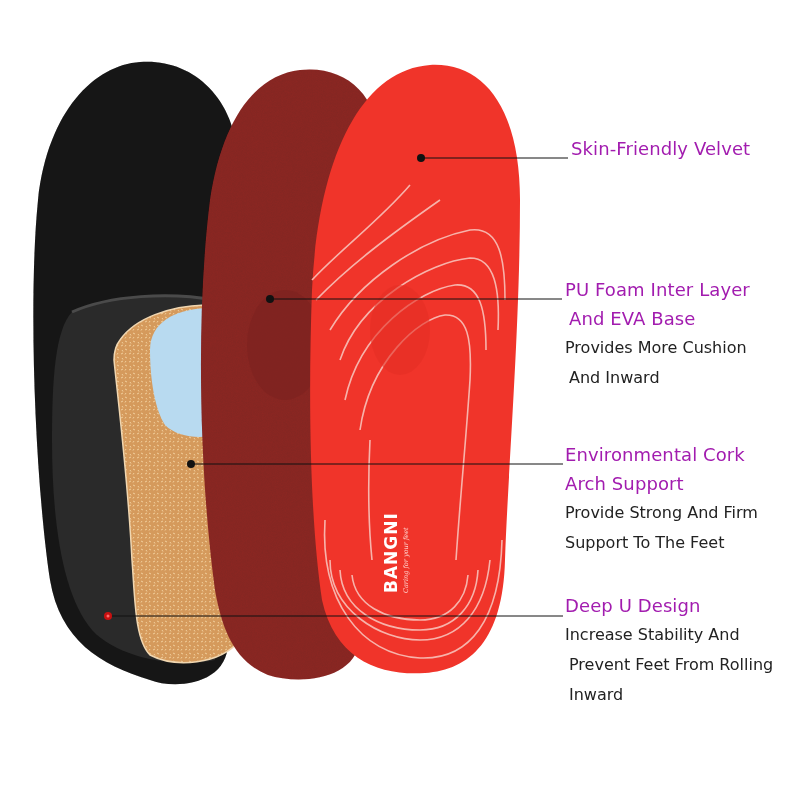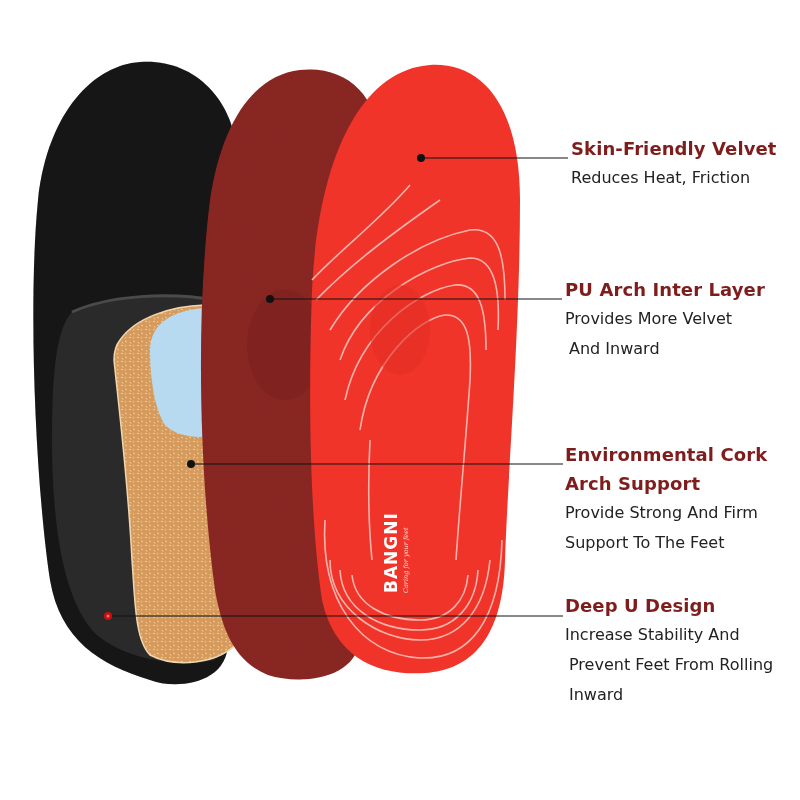--- a/index.html
+++ b/index.html
@@ -1,21 +1,21 @@
 <!DOCTYPE html>
 <html><head>
   <meta charset="utf-8">
   <style>
     html, body { margin: 0; padding: 0; background: #ffffff; }
     body { width: 800px; height: 800px; position: relative; overflow: hidden;
            font-family: "DejaVu Sans", "Liberation Sans", sans-serif; }
     .stage { position: absolute; left: 0; top: 0; width: 800px; height: 800px; }
     svg.art { position: absolute; left: 0; top: 0; }
     .callout { position: absolute; color: #111; }
-    .callout .title { font-weight: bold; font-size: 18px; line-height: 29px; color: #7f1d1d; letter-spacing: 0.1px; white-space: nowrap; }
+    .callout .title { font-weight: normal; font-size: 18px; line-height: 29px; color: #a21caf; letter-spacing: 0.1px; white-space: nowrap; }
     .callout .desc { font-size: 16px; line-height: 30px; color: #222; white-space: nowrap; }
     .indent { padding-left: 4px; }
   </style>
 </head>
 <body>
 
 <div class="stage">
 
   <svg class="art" width="800" height="800" viewBox="0 0 800 800">
     <defs>
@@ -83,26 +83,26 @@
       <circle cx="421" cy="158" r="4" fill="#111"></circle>
       <circle cx="270" cy="299" r="4" fill="#111"></circle>
       <circle cx="191" cy="464" r="4" fill="#111"></circle>
       <circle cx="108" cy="616" r="4" fill="#c81010"></circle>
       <circle cx="108" cy="616" r="1.5" fill="#ff6a6a"></circle>
     </g>
   </svg>
 
   <div class="callout" style="left:571px; top:134px;">
     <div class="title">Skin-Friendly Velvet</div>
-    <div class="desc">Reduces Heat, Friction</div>
   </div>
 
   <div class="callout" style="left:565px; top:275px;">
-    <div class="title">PU Arch Inter Layer</div>
-    <div class="desc">Provides More Velvet</div>
+    <div class="title">PU Foam Inter Layer</div>
+    <div class="title indent">And EVA Base</div>
+    <div class="desc">Provides More Cushion</div>
     <div class="desc indent">And Inward</div>
   </div>
 
   <div class="callout" style="left:565px; top:591px;">
     <div class="title">Deep U Design</div>
     <div class="desc">Increase Stability And</div>
     <div class="desc indent">Prevent Feet From Rolling</div>
     <div class="desc indent">Inward</div>
   </div>
 

